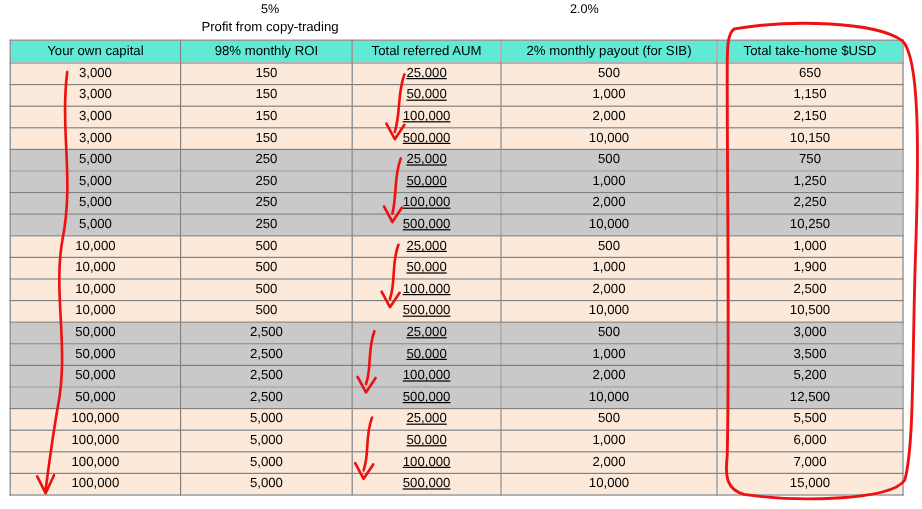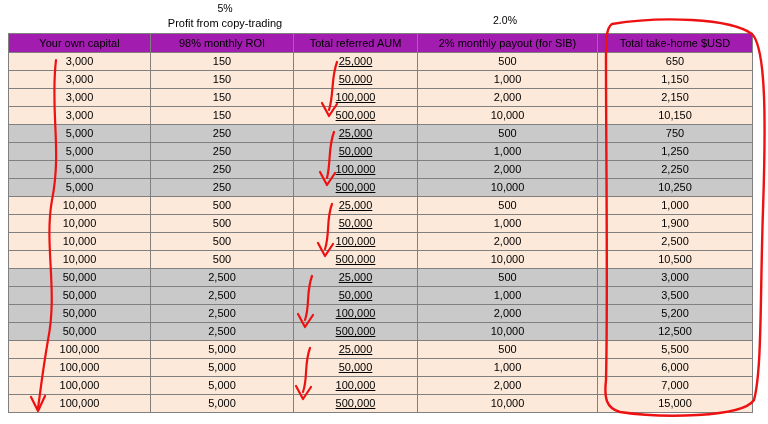--- a/index.html
+++ b/index.html
@@ -33,21 +33,21 @@
     font-weight: normal;
     color: #000000;
     text-align: center;
     white-space: nowrap;
   }
   .toplabel.pct {
     font-weight: normal;
     font-size: 10.5px;
   }
   #lbl-pct-5    { left: 155px; top: 2px;  width: 140px; }
-  #lbl-pct-2    { left: 420px; top: 2px;  width: 170px; margin-top: 12px; }
+  #lbl-pct-2    { left: 402px; top: 2px;  width: 170px; }
   #lbl-copy     { left: 150px; top: 17px; width: 150px; }
   #lbl-rebates  { left: 400px; top: 17px; width: 200px; }
 
   
   table.grid {
     position: absolute;
     left: 8px;
     top: 33px;
     border-collapse: collapse;
     table-layout: fixed;
@@ -57,21 +57,21 @@
     font-size: 11px;
     color: #000000;
     height: 17px;
     line-height: 15px;
     padding: 0 4px;
     text-align: center;
     overflow: hidden;
     white-space: nowrap;
   }
   table.grid th {
-    background: #a21caf;
+    background: #5eead4;
     font-weight: normal;
     font-size: 11px;
     height: 18px;
   }
   col.c0 { width: 142px; }
   col.c1 { width: 143px; }
   col.c2 { width: 124px; }
   col.c3 { width: 180px; }
   col.c4 { width: 155px; }
 

